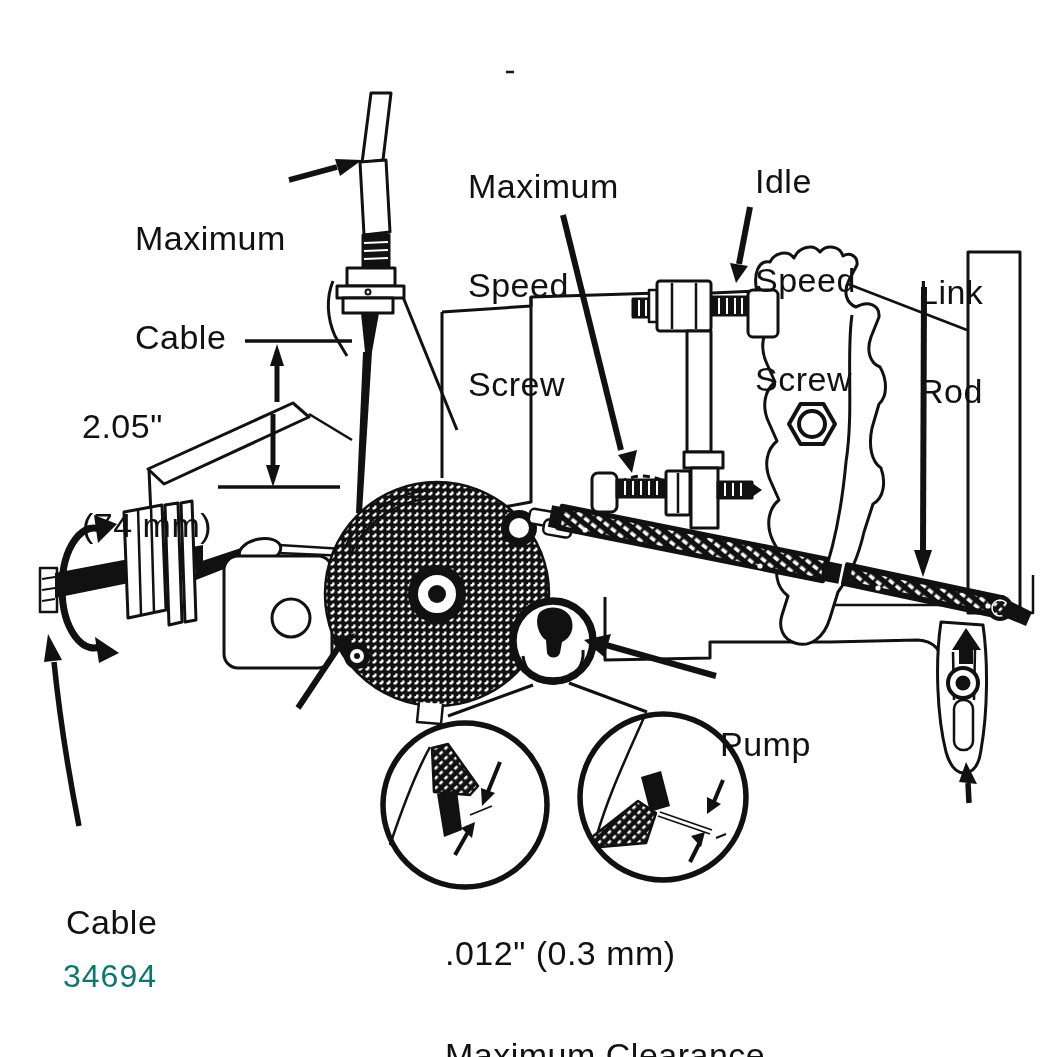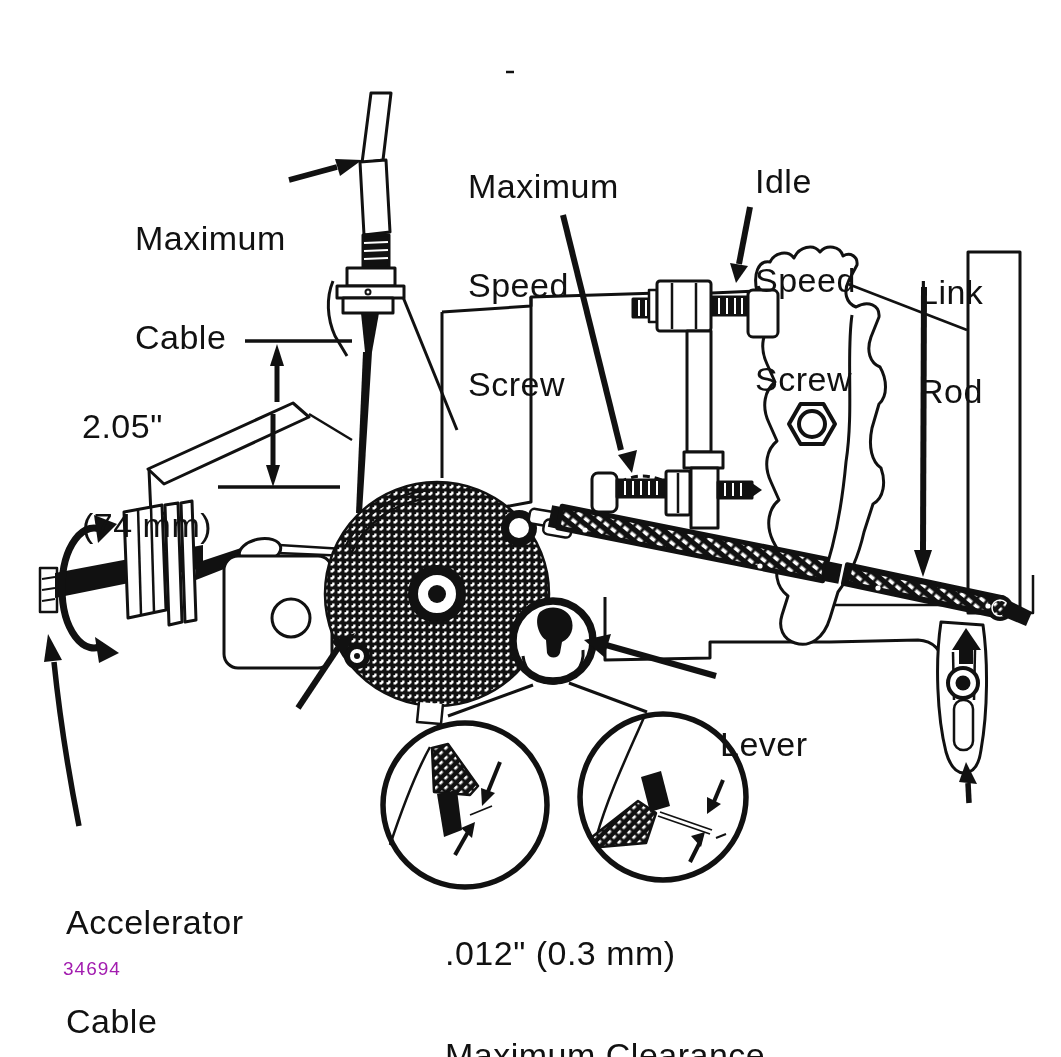--- a/index.html
+++ b/index.html
@@ -2,21 +2,21 @@
 <html><head>
 <meta charset="utf-8">
 <style>
   html,body{margin:0;padding:0;background:#fff;}
   #stage{position:relative;width:1061px;height:1057px;background:#fff;overflow:hidden;
          font-family:"Liberation Sans","DejaVu Sans",sans-serif;color:#111;}
   #art{position:absolute;left:0;top:0;}
   .lbl{position:absolute;font-size:34px;line-height:33px;letter-spacing:.5px;color:#111;white-space:pre;}
   .lbl div{white-space:pre;}
   .lbl.on-paper div{background:#fff;width:fit-content;padding-right:3px;}
-  #fig-num{position:absolute;font-size:19px;letter-spacing:1px;color:#a21caf;text-align:right;}
+  #fig-num{position:absolute;font-size:32px;letter-spacing:1px;color:#0f766e;text-align:right;}
   svg *{vector-effect:none;}
 </style>
 </head>
 <body>
 
 <div id="stage">
 
 <svg id="art" width="1061" height="1057" viewBox="0 0 1061 1057" fill="none" stroke="#111" stroke-width="3" stroke-linejoin="round">
   <defs>
     <pattern id="stip" width="7" height="7" patternUnits="userSpaceOnUse">
@@ -307,25 +307,24 @@
   <div>Rod</div>
 </div>
 
 <div class="lbl" style="left:82px;top:344px">
   <div>2.05"</div>
   <div>(74 mm)</div>
 </div>
 
 
 <div class="lbl" style="left:720px;top:662px">
-  <div>Lever</div>
+  <div>Pump</div>
 </div>
 
 <div class="lbl" style="left:66px;top:840px">
-  <div>Accelerator</div>
   <div>Cable</div>
 </div>
 
 
 <div class="lbl on-paper" style="left:445px;top:868px;line-height:34px">
   <div>.012" (0.3 mm)</div>
   <div>Maximum Clearance</div>
 </div>
 
 <div id="fig-num" style="left:63px;top:958px">34694</div>

